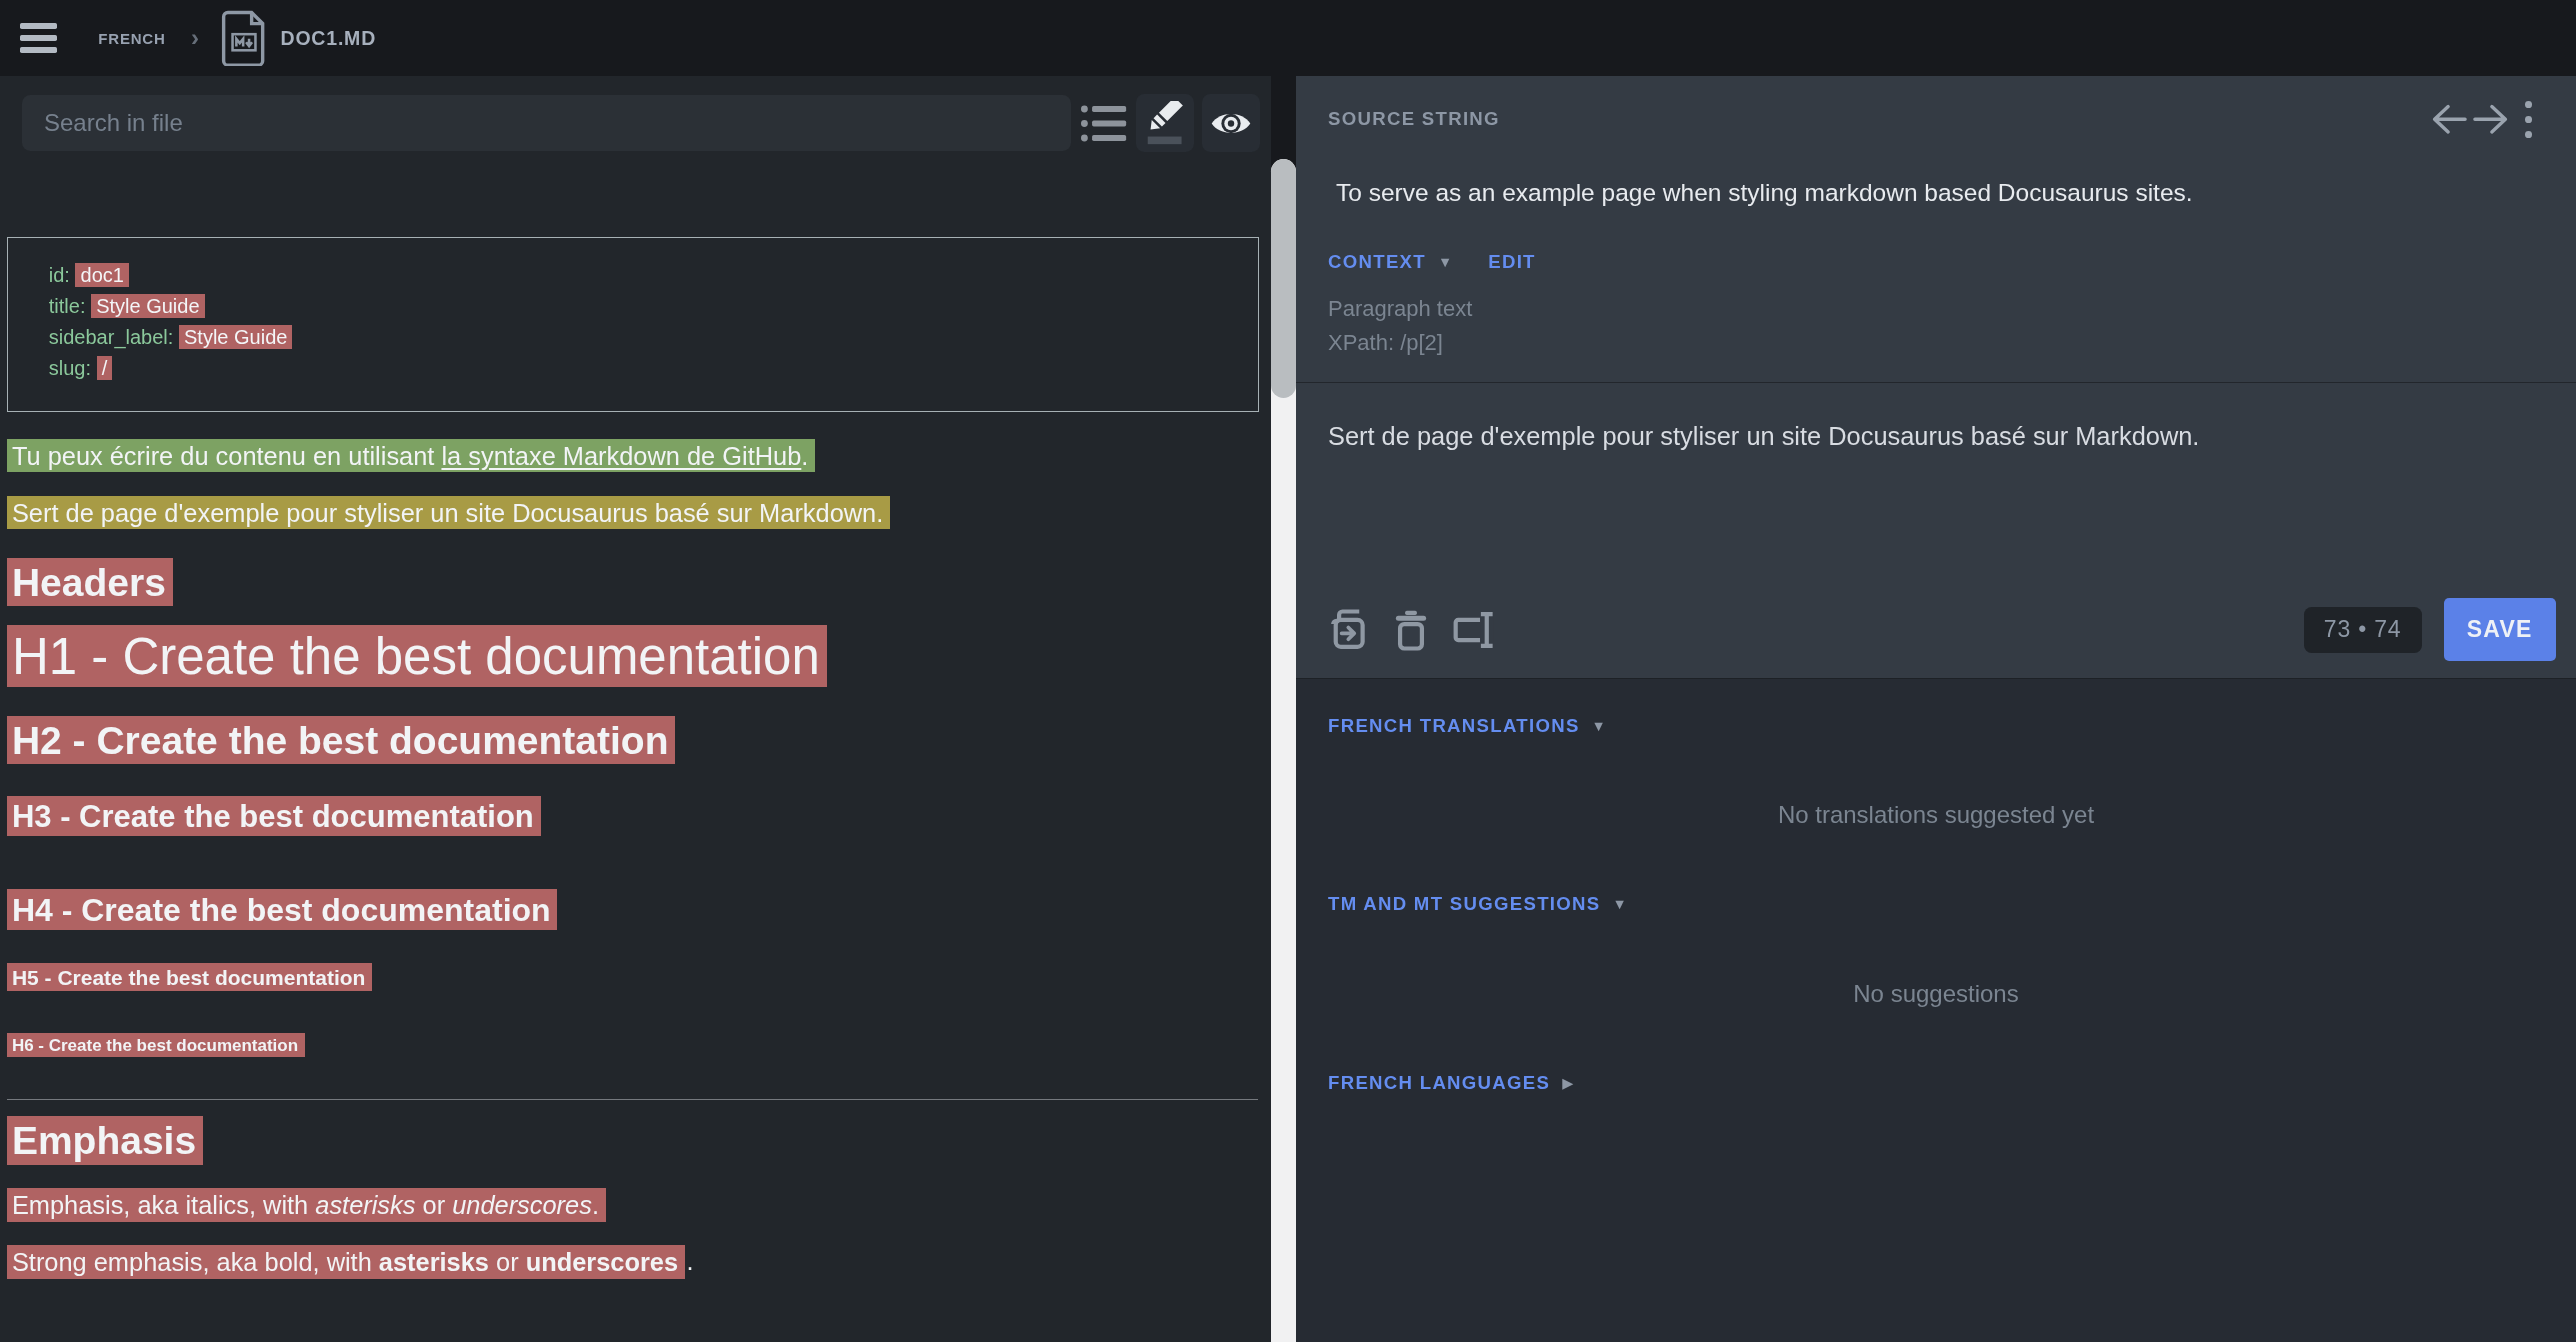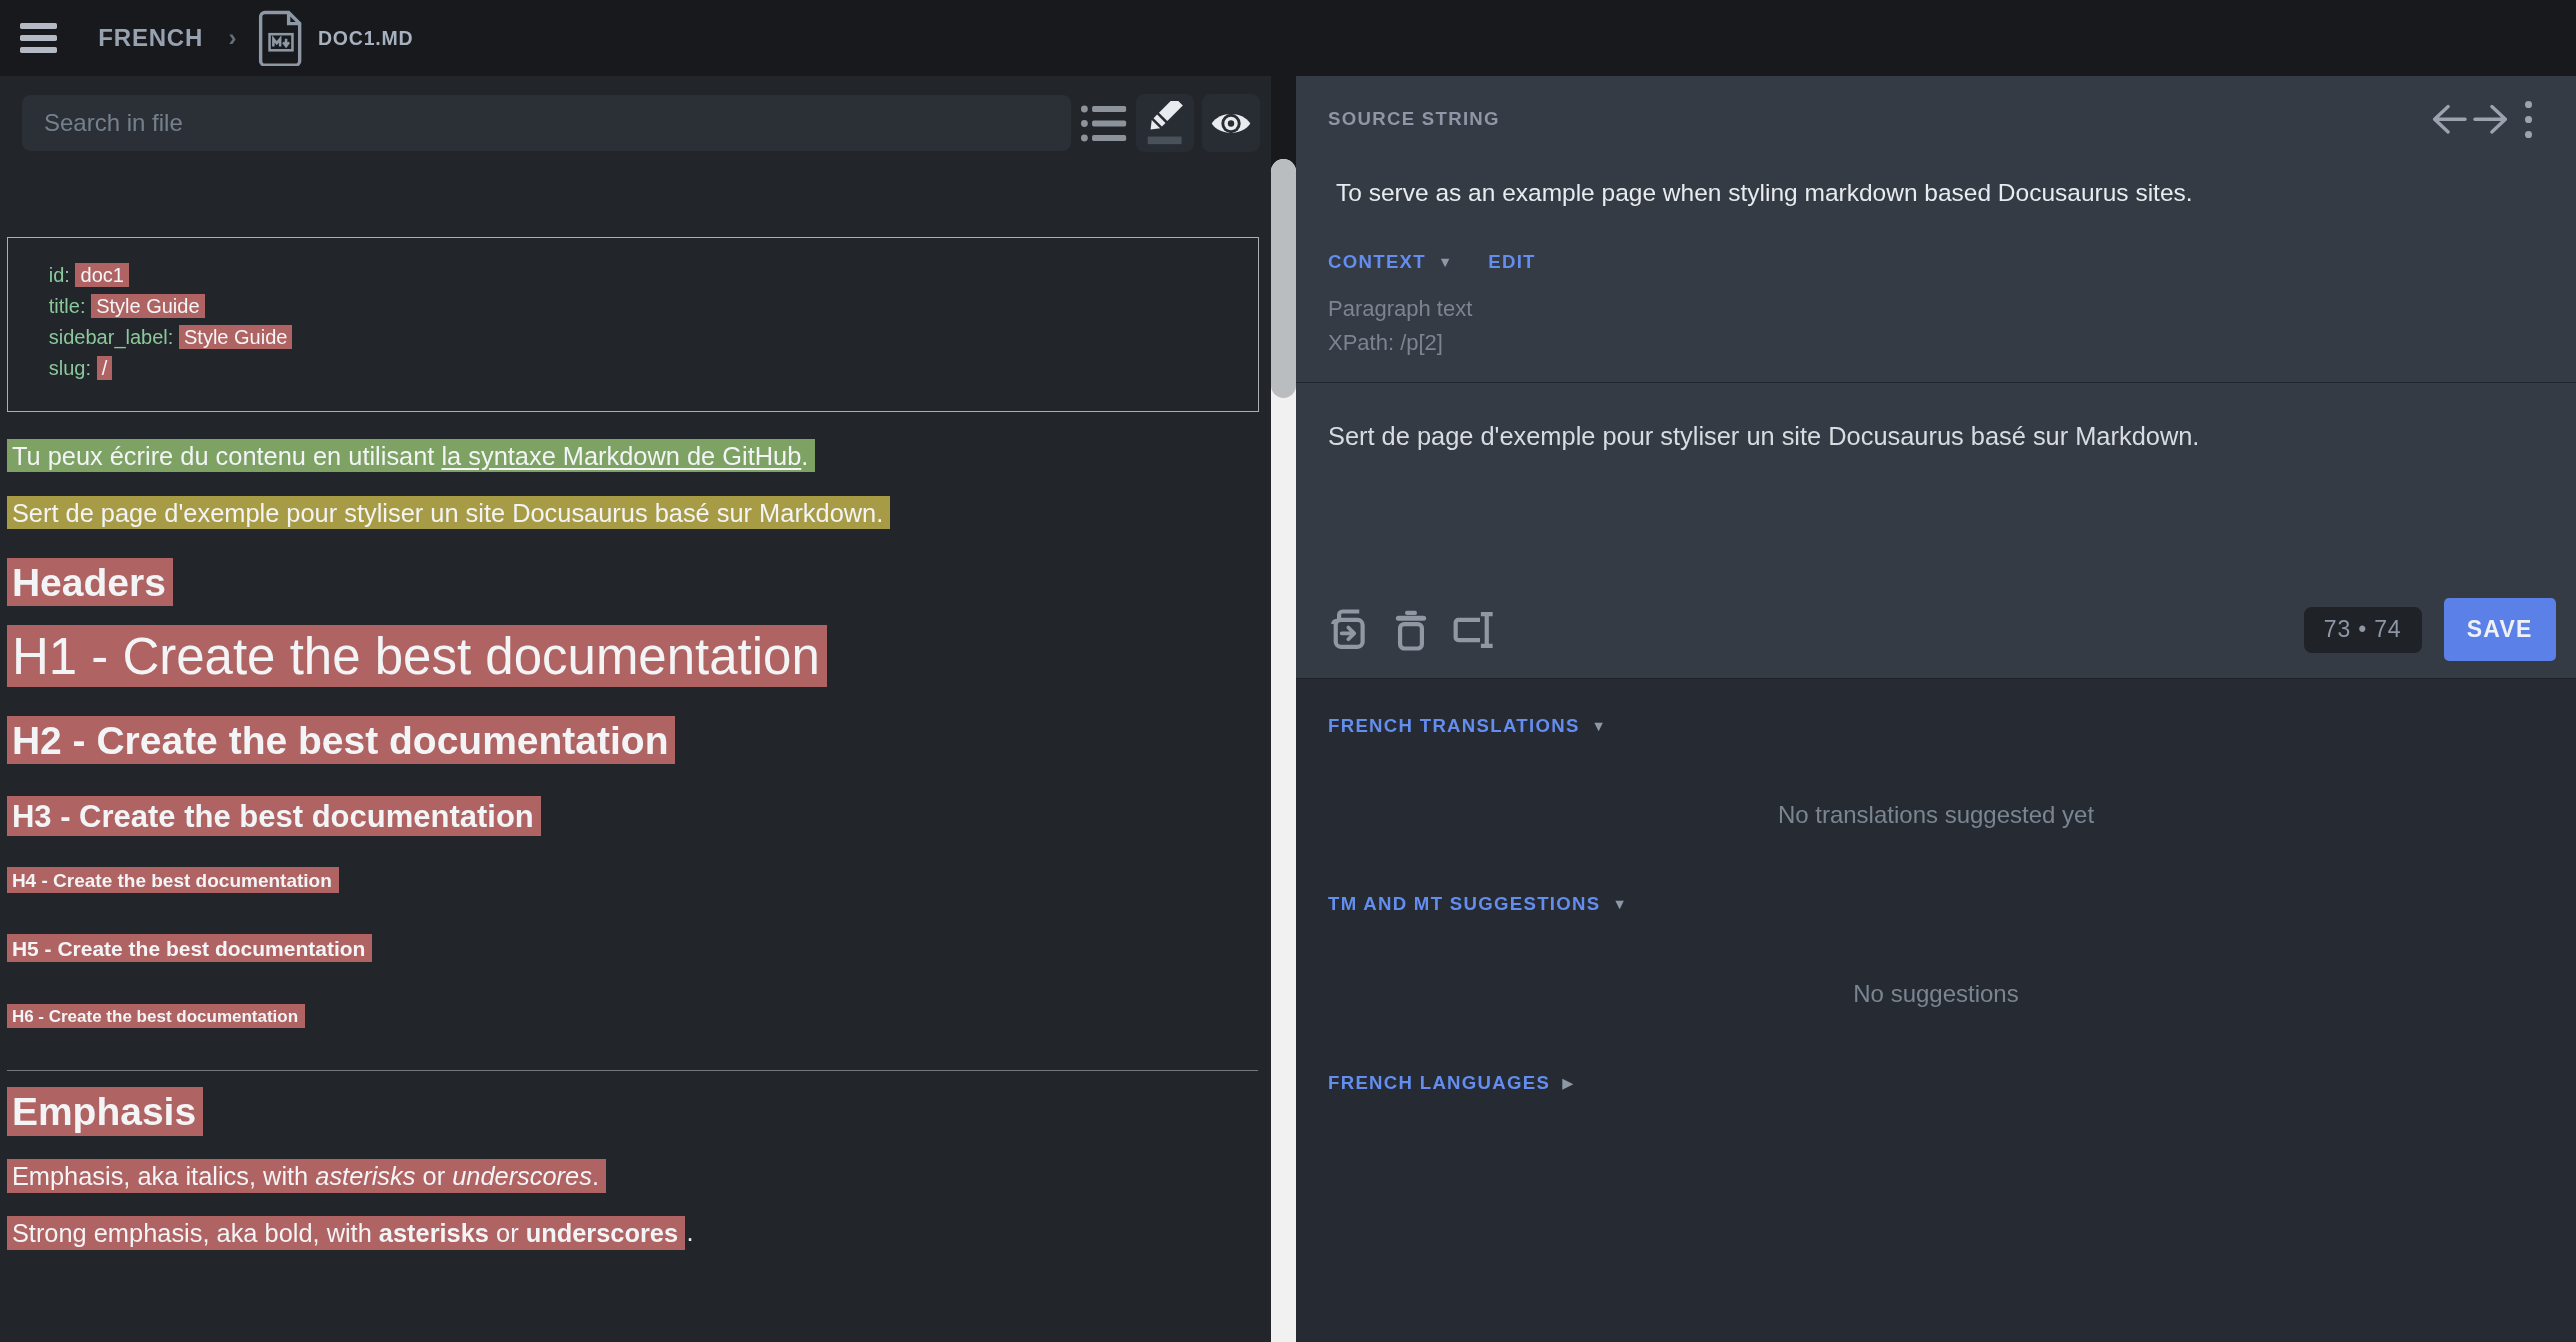--- a/index.html
+++ b/index.html
@@ -11,21 +11,21 @@
   }
   *{margin:0;padding:0;box-sizing:border-box;}
   html,body{background:#101114;}
   body{font-family:"Liberation Sans","DejaVu Sans",sans-serif;}
   .app{position:relative;width:2576px;height:1342px;overflow:hidden;background:var(--topbar);}
 
   
   .topbar{position:absolute;top:0;left:0;right:0;height:76px;display:flex;align-items:center;padding-left:20.3px;background:var(--topbar);}
   .burger{width:42px;height:42px;display:flex;flex-direction:column;justify-content:center;gap:6px;cursor:pointer;}
   .burger i{display:block;width:37px;height:6px;border-radius:1.7px;background:#b3bac3;}
-  .crumb{margin-left:36px;font-size:24px;font-weight:bold;letter-spacing:0.8px;color:#97a1b0;}
+  .crumb{margin-left:36px;font-size:15px;font-weight:bold;letter-spacing:0.8px;color:#97a1b0;}
   .crumb-chev{margin:0 22px 0 25.4px;font-size:24px;color:#666e79;font-weight:bold;}
   .fileicon{margin-right:13.5px;display:flex;}
   .filelabel{font-size:19.5px;font-weight:bold;letter-spacing:0.8px;color:#a7b0bd;}
 
   
   .left{position:absolute;top:76px;left:0;width:1271px;bottom:0;background:var(--left-bg);}
   .searchrow{display:flex;align-items:center;padding:18.6px 0 0 22px;height:76px;}
   .search{width:1049px;height:56px;border:none;outline:none;border-radius:8.5px;background:var(--input-bg);color:#cfd5dc;font-size:24px;padding:0 22px;font-family:inherit;}
   .search::placeholder{color:#76808d;}
   .iconbtn{width:49px;height:56px;display:flex;align-items:center;justify-content:center;margin-left:8.5px;cursor:pointer;background:none;border:none;}
@@ -33,21 +33,21 @@
 
   .doc{position:absolute;top:161px;left:0;width:1271px;bottom:0;padding-left:6.8px;overflow:hidden;color:var(--doc-text);}
   .fm-box{width:1252px;height:175px;border:1.7px solid #a7b1b5;padding:22px 0 0 41px;font-size:20px;line-height:31px;}
   .fm-key{color:var(--key-green);}
   .fm-value{background:var(--hl-red);color:#f4f6f8;padding:0.8px 5.1px;}
 
   .seg{margin-top:29px;font-size:25.4px;line-height:28px;}
   .seg-h1{font-size:51px;line-height:57px;font-weight:normal;margin-top:24px;}
   .seg-h2{font-size:39px;line-height:43px;font-weight:bold;margin-top:34px;}
   .seg-h3{font-size:31px;line-height:35px;font-weight:bold;margin-top:37px;}
-  .seg-h4{font-size:19px;line-height:28px;font-weight:bold;margin-top:33px;}
+  .seg-h4{font-size:32px;line-height:28px;font-weight:bold;margin-top:62px;}
   .seg-h5{font-size:21px;line-height:24px;font-weight:bold;margin-top:42px;}
   .seg-h6{font-size:17px;line-height:18.6px;font-weight:bold;margin-top:47px;}
   .seg-hr{margin:44px 13.5px 0 0;border-top:1.7px solid #75797e;}
   .seg-hr + .seg-h2{margin-top:18.6px;}
   .hl{padding:2.5px 6.8px 3.4px 5.1px;-webkit-box-decoration-break:clone;box-decoration-break:clone;}
   .hl-green{background:var(--hl-green);}
   .hl-yellow{background:var(--hl-yellow);}
   .hl-red{background:var(--hl-red);}
   .it{font-style:italic;} .b{font-weight:bold;}
   .lnk{text-decoration:underline;text-underline-offset:4.2px;cursor:pointer;}

